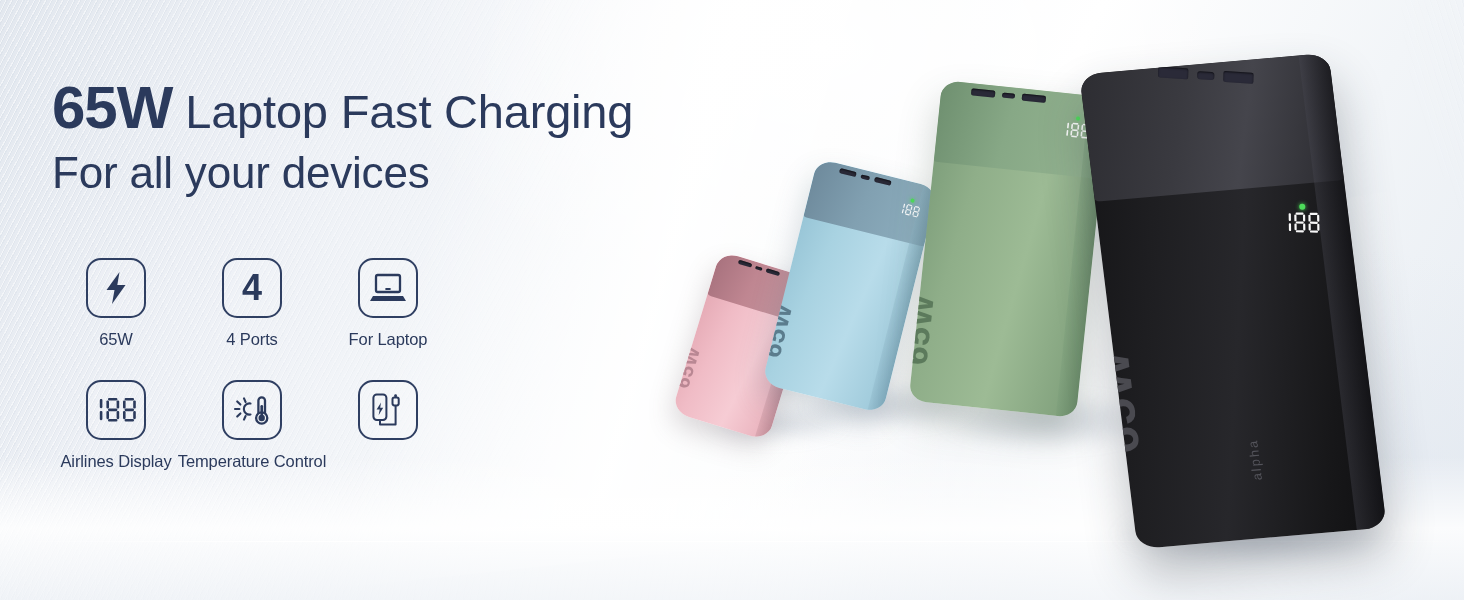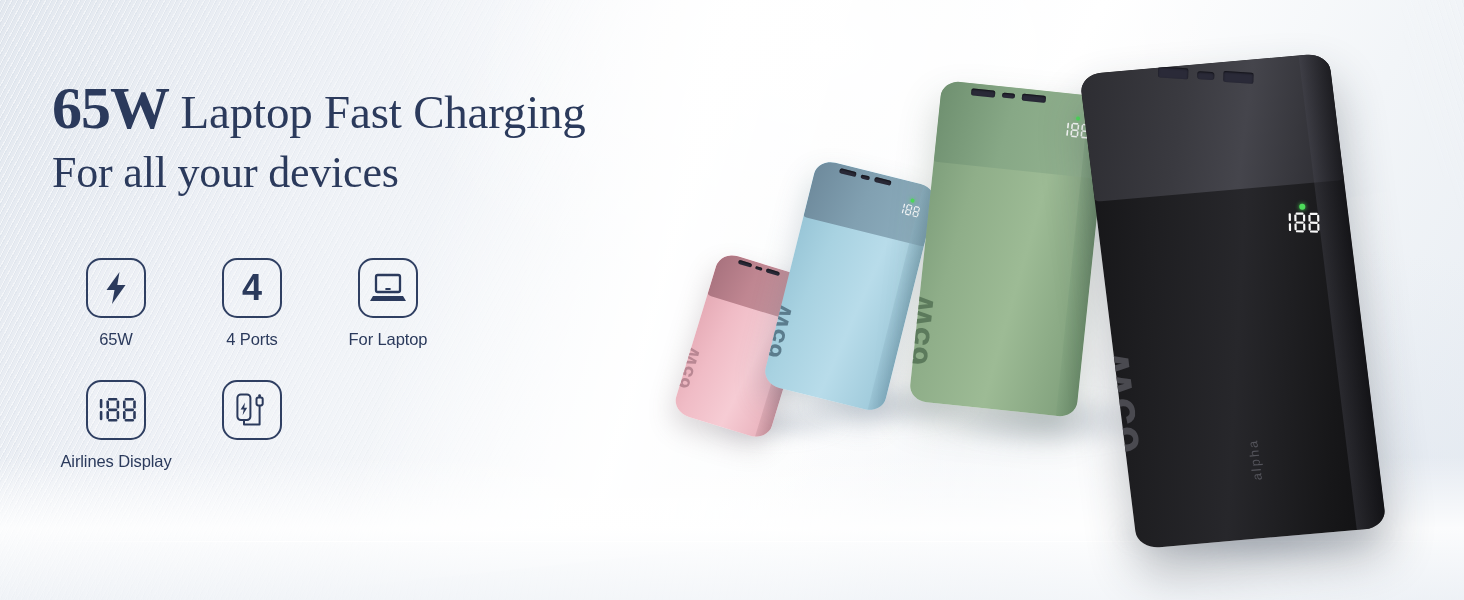--- a/index.html
+++ b/index.html
@@ -69,21 +69,21 @@
   .sweep3 {
     left:0; bottom:-6%; width:100%; height:30%;
     background:linear-gradient(180deg, rgba(255,255,255,0) 0%, rgba(255,255,255,.85) 40%, rgba(232,237,243,.7) 100%);
   }
   .floorline {
     position:absolute; left:0; right:0; bottom:58px; height:1px;
     background:linear-gradient(90deg, rgba(255,255,255,0) 0%, rgba(255,255,255,.95) 18%, rgba(255,255,255,.95) 86%, rgba(255,255,255,0) 100%);
   }
 
   
-  .copy { position:absolute; left:52px; top:78px; z-index:6;font-family:Liberation Serif, serif; }
+  .copy { position:absolute; left:52px; top:78px; z-index:6; }
   .headline { white-space:nowrap; line-height:1.0; }
   .hl-strong {
     font-size:60px; font-weight:700; color:#2b3a5c; letter-spacing:-1px;
   }
   .hl-light {
     font-size:47px; font-weight:400; color:#2b3a5c; letter-spacing:-.2px;
   }
   .subhead {
     margin-top:12px; font-size:44px; font-weight:400; color:#2b3a5c;
     letter-spacing:-.2px; line-height:1.05; white-space:nowrap;
@@ -270,20 +270,37 @@
               <rect x="29.6" y="11.6" width="9.4" height="2.6" rx="1.1"></rect>
               <rect x="28" y="14" width="2.6" height="8.2" rx="1.1"></rect>
               <rect x="38.2" y="14" width="2.6" height="8.2" rx="1.1"></rect>
               <rect x="29.6" y="22" width="9.4" height="2.6" rx="1.1"></rect>
             </g>
           </svg>
         </div>
         <div class="flabel">Airlines Display</div>
       </div>
 
+      <div class="fcell">
+        <div class="fbox">
+          <svg class="seg-svg" width="40" height="34" viewBox="0 0 40 34" aria-hidden="true">
+            <g stroke="#2b3a5c" stroke-width="2.1" fill="none" stroke-linecap="round">
+              <path d="M18.5 10.5 a5.6 5.6 0 1 0 0 11"></path>
+              <path d="M3 16 h4.4 M5.2 8.4 l3.2 3.2 M5.2 23.6 l3.2 -3.2 M12 5.4 l1.6 3.6 M12 26.6 l1.6 -3.6"></path>
+            </g>
+            <g stroke="#2b3a5c" stroke-width="2.3" fill="none">
+              <path d="M26.4 20.6 V7.6 a3.3 3.3 0 0 1 6.6 0 v13"></path>
+              <circle cx="29.7" cy="25" r="5.6"></circle>
+            </g>
+            <rect x="28.4" y="12" width="2.7" height="12" rx="1.35" fill="#2b3a5c"></rect>
+            <circle cx="29.7" cy="25" r="3.2" fill="#2b3a5c"></circle>
+          </svg>
+        </div>
+        <div class="flabel">Temperature Control</div>
+      </div>
 
 
       <div class="fcell">
         <div class="fbox">
           <svg class="seg-svg" width="34" height="36" viewBox="0 0 34 36" aria-hidden="true">
             <rect x="2.4" y="2.4" width="13" height="25.6" rx="3.4" fill="none" stroke="#2b3a5c" stroke-width="2"></rect>
             <path d="M10 10.5 L5.6 17.6 h3.1 l-1.1 5.6 l4.6 -7.4 h-3 z" fill="#2b3a5c"></path>
             <path d="M9 28 v4.6 h15.6 V13" fill="none" stroke="#2b3a5c" stroke-width="2" stroke-linejoin="round"></path>
             <rect x="21.5" y="5.4" width="6.2" height="8" rx="1.8" fill="none" stroke="#2b3a5c" stroke-width="2"></rect>
             <rect x="23.3" y="2.2" width="2.6" height="3.4" rx="1.1" fill="#2b3a5c"></rect>

